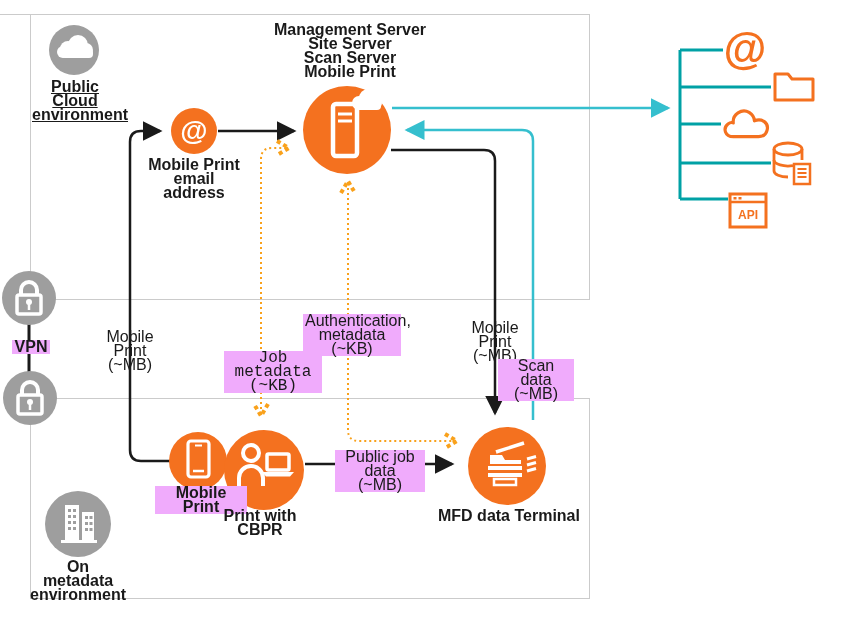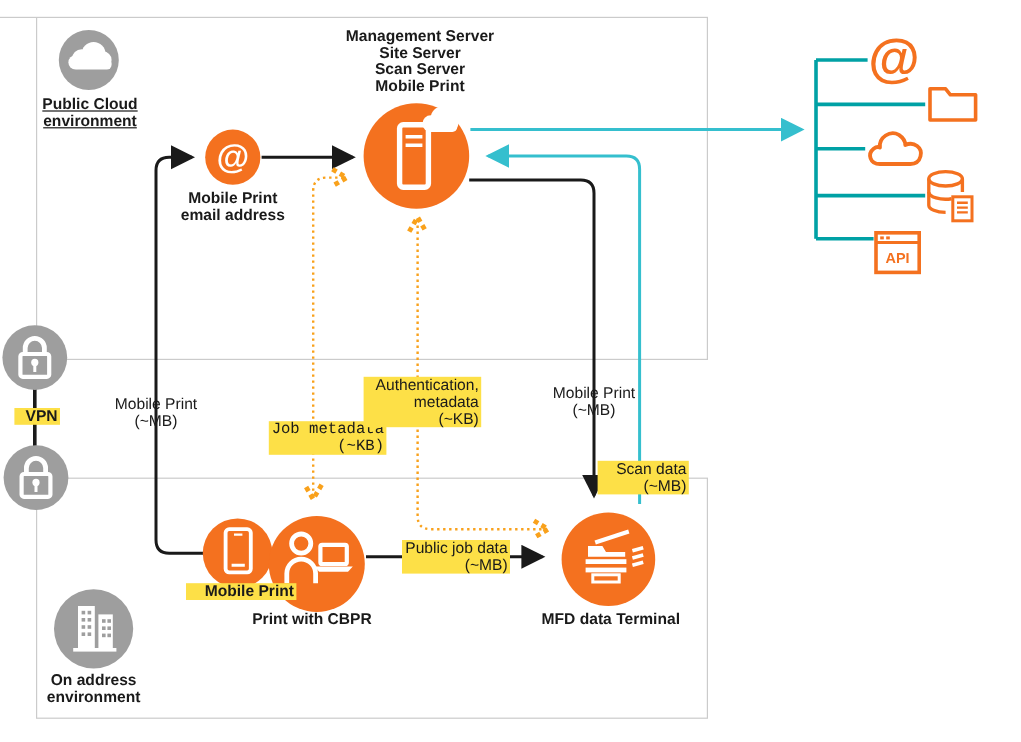--- a/index.html
+++ b/index.html
@@ -1,25 +1,25 @@
 <!DOCTYPE html>
 <html><head>
 <meta charset="utf-8">
 <style>
   html,body{margin:0;padding:0;background:#fff;}
   #stage{position:relative;width:851px;height:618px;background:#fff;overflow:hidden;
          font-family:"Liberation Sans",sans-serif;color:#1a1a1a;}
   .zone-box{position:absolute;border:1.5px solid #cbcbcb;background:transparent;z-index:1;}
   .stub{position:absolute;border-top:1.5px solid #cbcbcb;z-index:1;}
   #wires{position:absolute;left:0;top:0;z-index:3;pointer-events:none;}
-  .lbl{position:absolute;font-size:13px;line-height:14px;text-align:center;
+  .lbl{position:absolute;font-size:16px;line-height:14px;text-align:center;
        white-space:pre-line;z-index:5;}
   .bold{font-weight:bold;}
   .under{z-index:2;}
-  .knock{background:#fde047;padding:0 2px;text-align:right;}
+  .knock{background:#f0abfc;padding:0 2px;}
   .node{position:absolute;border-radius:50%;z-index:4;display:flex;align-items:center;justify-content:center;}
   .gray{background:#9e9e9e;}
   .orange{background:#F4711F;}
   .at-glyph{color:#fff;font-weight:bold;font-size:28px;line-height:1;}
   .svc{position:absolute;z-index:4;display:flex;align-items:center;justify-content:center;}
   .svc-at{color:#F4711F;font-weight:bold;font-size:44px;line-height:1;}
 </style>
 </head>
 <body>
 
@@ -225,29 +225,29 @@
 
   <div class="lbl bold" style="left:260px;top:23px;width:180px;">Management Server
 Site Server
 Scan Server
 Mobile Print</div>
   <div class="lbl bold" style="left:32px;top:80px;width:86px;text-decoration:underline;">Public Cloud
 environment</div>
   <div class="lbl bold" style="left:144px;top:158px;width:100px;">Mobile Print
 email address</div>
   <div class="lbl bold knock" style="left:12px;top:340px;width:34px;">VPN</div>
-  <div class="lbl bold" style="left:30px;top:560px;width:96px;">On address
+  <div class="lbl bold" style="left:30px;top:560px;width:96px;">On metadata
 environment</div>
   <div class="lbl bold knock" style="left:155px;top:486px;width:88px;">Mobile Print</div>
   <div class="lbl bold" style="left:203px;top:509px;width:114px;">Print with CBPR</div>
   <div class="lbl bold" style="left:438px;top:509px;width:142px;">MFD data Terminal</div>
 
   <div class="lbl knock" style="left:224px;top:351px;width:94px;font-family:Liberation Mono, monospace;">Job metadata
 (~KB)</div>
   <div class="lbl knock" style="left:303px;top:314px;width:94px;">Authentication,
 metadata
 (~KB)</div>
-  <div class="lbl knock" style="left:498px;top:359px;width:72px;margin-top:25px;">Scan data
+  <div class="lbl knock" style="left:498px;top:359px;width:72px;">Scan data
 (~MB)</div>
   <div class="lbl knock" style="left:335px;top:450px;width:86px;">Public job data
 (~MB)</div>
 
 </div>
 
 </body></html>

